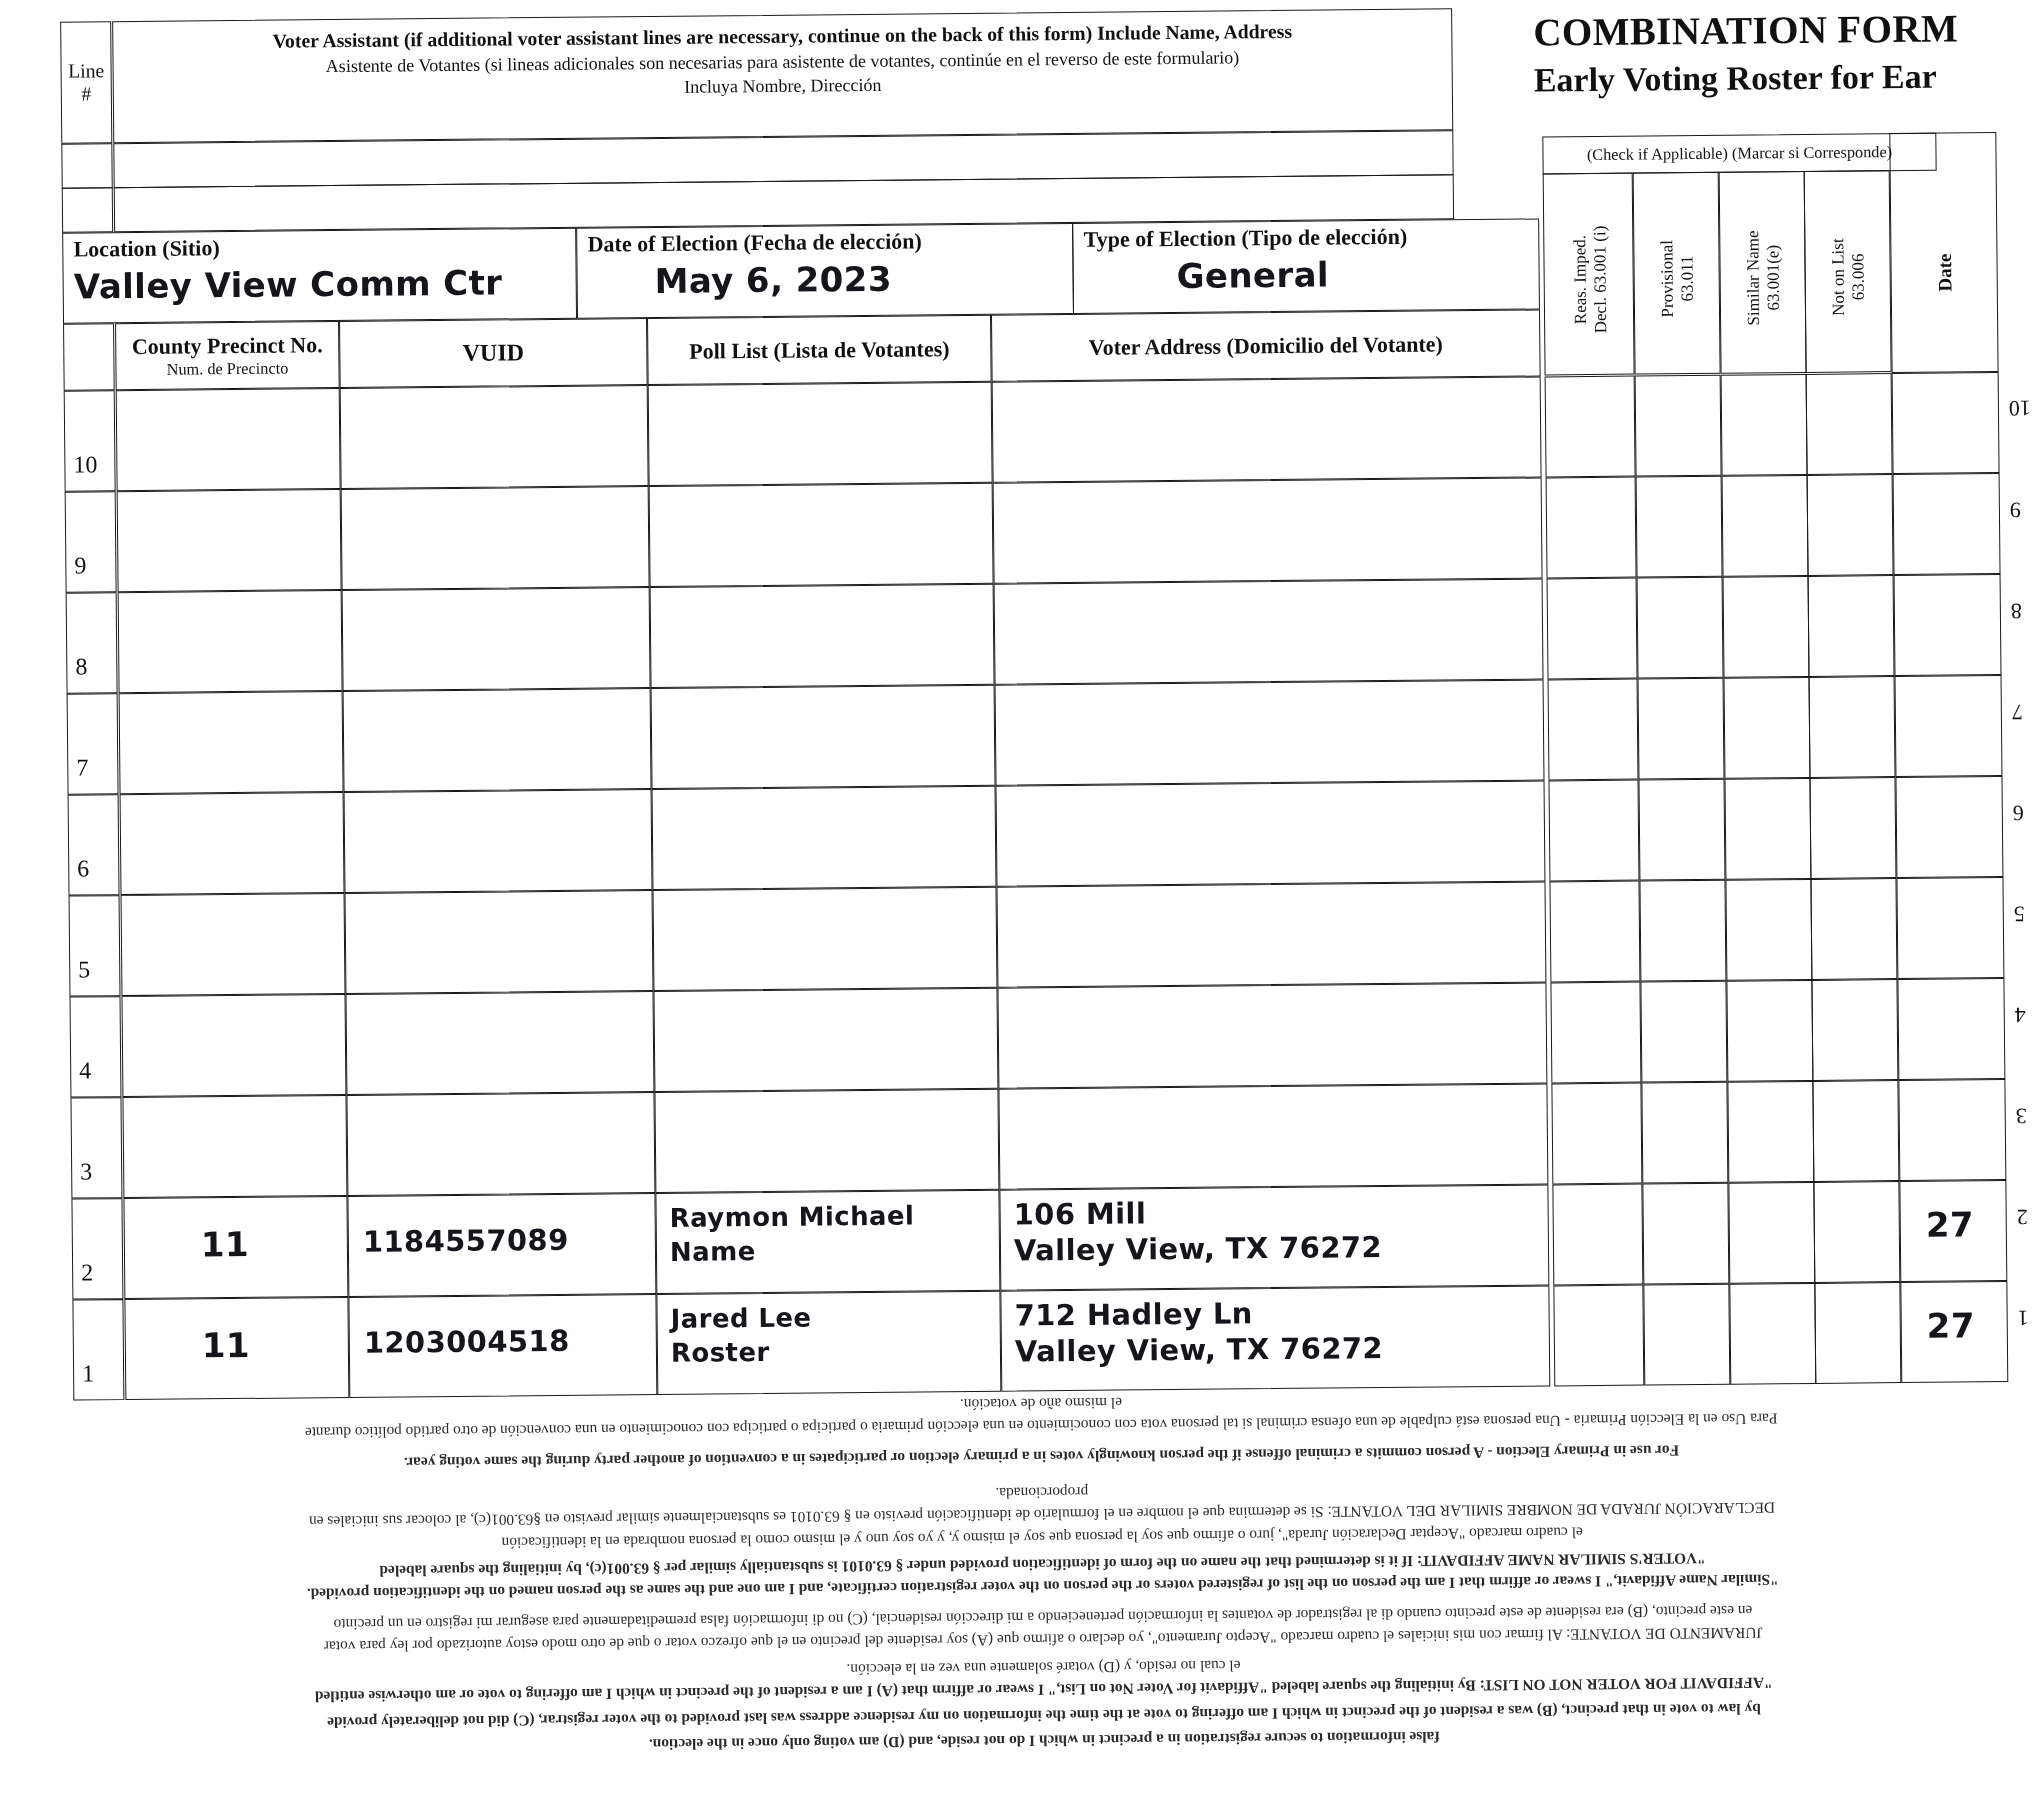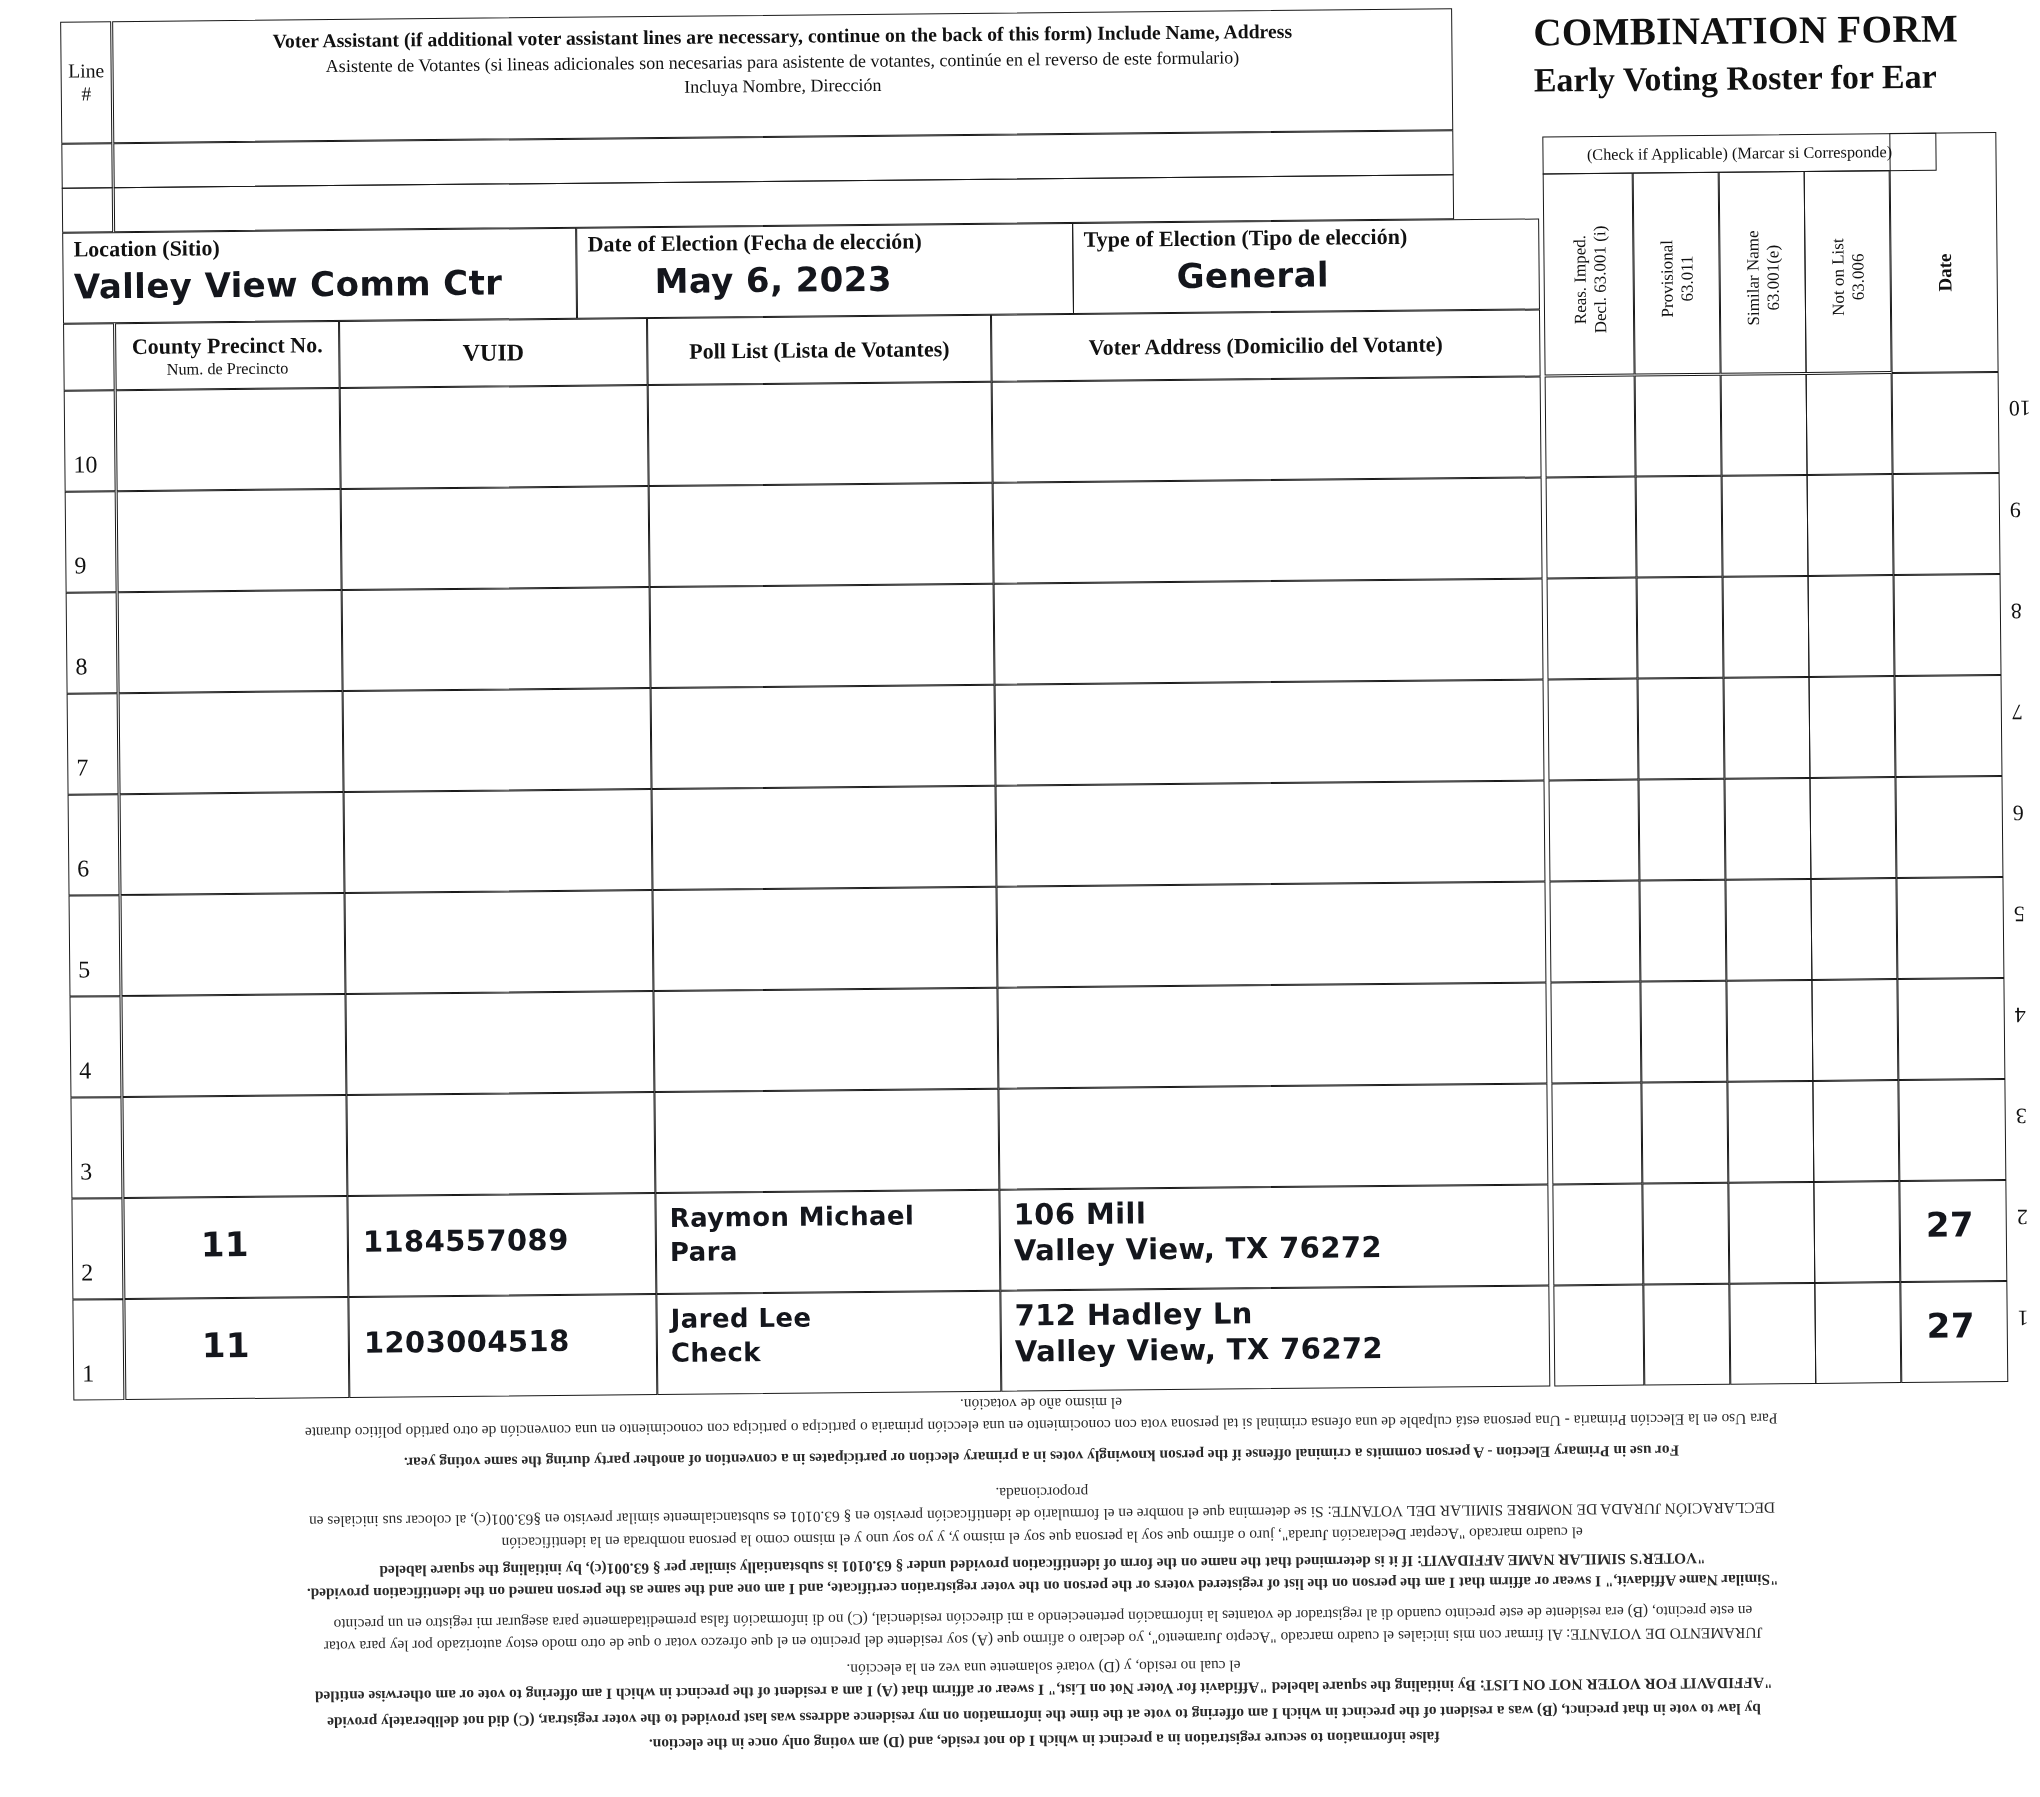--- a/index.html
+++ b/index.html
@@ -318,41 +318,41 @@
         <div class="bx" style="left: 1605px; top: 1192px; width: 86px; height: 101px;"></div>
         <div class="bx" style="left: 1691px; top: 1192px; width: 86px; height: 101px;"></div>
         <div class="bx" style="left: 1776px; top: 1192px; width: 86px; height: 101px;"></div>
         <div class="bx" style="left: 1862px; top: 1192px; width: 107px; height: 101px;"></div>
         <div class="bx" style="left: 1969px; top: 1192px; width: 68px; height: 101px; border: none;"></div>
         <div class="rowdigit" style="position: absolute; left: 43px; top: 1253px;">2</div>
         <div class="rowdigit rowdigit-rot" style="position: absolute; left: 1979px; top: 1216px;">2</div>
         <div class="hand hand-big" style="position: absolute; left: 163px; top: 1219px;">11</div>
         <div class="hand hand-med" style="position: absolute; left: 325px; top: 1221px;">1184557089</div>
         <div class="hand hand-sm" style="position: absolute; left: 632px; top: 1202px;">Raymon Michael</div>
-        <div class="hand hand-sm" style="position: absolute; left: 632px; top: 1236px;">Para</div>
+        <div class="hand hand-sm" style="position: absolute; left: 632px; top: 1236px;">Name</div>
         <div class="hand hand-med" style="position: absolute; left: 976px; top: 1200px;">106 Mill</div>
         <div class="hand hand-med" style="position: absolute; left: 976px; top: 1236px;">Valley View, TX 76272</div>
         <div class="hand hand-big" style="position: absolute; left: 1888px; top: 1216px;">27</div>
         <div class="bx" style="left: 34px; top: 1293px; width: 51px; height: 101px;"></div>
         <div class="bx" style="left: 86px; top: 1293px; width: 224px; height: 101px;"></div>
         <div class="bx" style="left: 310px; top: 1293px; width: 308px; height: 101px;"></div>
         <div class="bx" style="left: 618px; top: 1293px; width: 344px; height: 101px;"></div>
         <div class="bx" style="left: 962px; top: 1293px; width: 549px; height: 101px;"></div>
         <div class="bx" style="left: 1515px; top: 1293px; width: 90px; height: 101px;"></div>
         <div class="bx" style="left: 1605px; top: 1293px; width: 86px; height: 101px;"></div>
         <div class="bx" style="left: 1691px; top: 1293px; width: 86px; height: 101px;"></div>
         <div class="bx" style="left: 1776px; top: 1293px; width: 86px; height: 101px;"></div>
         <div class="bx" style="left: 1862px; top: 1293px; width: 107px; height: 101px;"></div>
         <div class="bx" style="left: 1969px; top: 1293px; width: 68px; height: 101px; border: none;"></div>
         <div class="rowdigit" style="position: absolute; left: 43px; top: 1354px;">1</div>
         <div class="rowdigit rowdigit-rot" style="position: absolute; left: 1979px; top: 1317px;">1</div>
         <div class="hand hand-big" style="position: absolute; left: 163px; top: 1320px;">11</div>
         <div class="hand hand-med" style="position: absolute; left: 325px; top: 1322px;">1203004518</div>
         <div class="hand hand-sm" style="position: absolute; left: 632px; top: 1303px;">Jared Lee</div>
-        <div class="hand hand-sm" style="position: absolute; left: 632px; top: 1337px;">Check</div>
+        <div class="hand hand-sm" style="position: absolute; left: 632px; top: 1337px;">Roster</div>
         <div class="hand hand-med" style="position: absolute; left: 976px; top: 1301px;">712 Hadley Ln</div>
         <div class="hand hand-med" style="position: absolute; left: 976px; top: 1337px;">Valley View, TX 76272</div>
         <div class="hand hand-big" style="position: absolute; left: 1888px; top: 1317px;">27</div>
       </div>
 
     <div style="position:absolute; left:34px; top:1395px; width:1935px; height:377px;">
       <div class="upside" style="position:absolute; left:0; top:0; width:1935px;">el mismo año de votación.</div>
       <div class="upside" style="position:absolute; left:0; top:22px; width:1935px;">Para Uso en la Elección Primaria - Una persona está culpable de una ofensa criminal si tal persona vota con conocimiento en una elección primaria o participa o participa con conocimiento en una convención de otro partido político durante</div>
       <div class="upside bold" style="position:absolute; left:0; top:53px; width:1935px;">For use in Primary Election - A person commits a criminal offense if the person knowingly votes in a primary election or participates in a convention of another party during the same voting year.</div>
       <div class="upside" style="position:absolute; left:0; top:89px; width:1935px;">proporcionada.</div>

